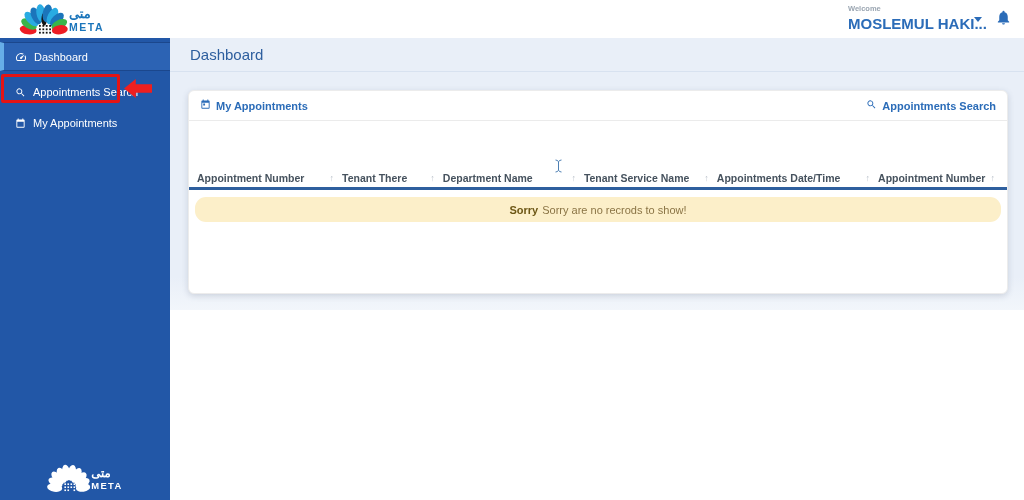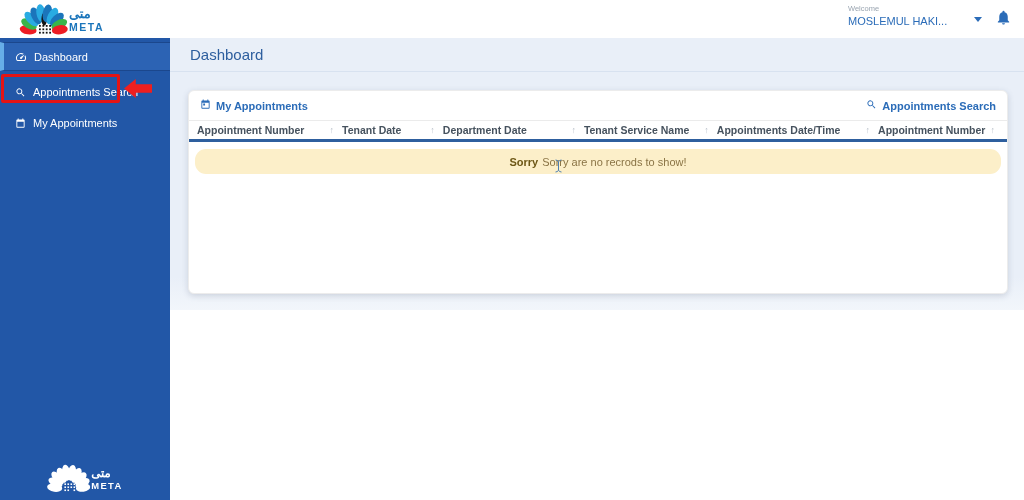--- a/index.html
+++ b/index.html
@@ -6,23 +6,23 @@
   html,body { width:1024px; height:500px; }
   body {
     font-family: "Liberation Sans", sans-serif;
     position: relative;
     background: #ffffff;
     overflow: hidden;
   }
   
   .header { position:absolute; left:0; top:0; width:1024px; height:38px; background:#ffffff; z-index:5; }
   .brand { position:absolute; left:14px; top:2px; cursor:pointer; }
-  .user-area { position:absolute; right:56px; top:4px; width:120px; }
+  .user-area { position:absolute; right:56px; top:4px; width:120px;font-weight:bold; }
   .welcome { font-size:7.5px; color:#9aa5b1; margin-bottom:2px; }
-  .username { font-size:11px; color:#2b6cb8; white-space:nowrap; cursor:pointer; }
+  .username { font-size:15px; color:#2b6cb8; white-space:nowrap; cursor:pointer; }
   .caret { position:absolute; right:42px; top:17px; width:0; height:0;
            border-left:4.5px solid transparent; border-right:4.5px solid transparent;
            border-top:5.5px solid #2b6cb8; cursor:pointer; }
   .bell { position:absolute; right:12px; top:9px; color:#2b6cb8; cursor:pointer; }
 
   
   .sidebar { position:absolute; left:0; top:38px; width:170px; height:462px; background:#2257a7; z-index:4; }
   .side-item { display:flex; align-items:center; gap:7px; color:#ffffff; font-size:11px;
                height:24px; padding-left:15px; cursor:pointer; white-space:nowrap; }
   .side-item .ic { display:flex; align-items:center; color:#ffffff; flex:0 0 auto; }
@@ -47,21 +47,21 @@
   .titlebar { height:34px; border-bottom:1px solid #d8e2f0; display:flex; align-items:center; padding-left:20px; }
   .page-title { font-size:15px; color:#2d5e9e; }
 
   .card { position:absolute; left:18px; top:52px; width:820px; height:204px; background:#ffffff;
           border:1px solid #ececec; border-radius:6px; box-shadow:0 2px 6px rgba(70,80,110,.20); }
   .card-head { height:30px; display:flex; justify-content:space-between; align-items:center;
                padding:0 11px; border-bottom:1px solid #ebebeb; }
   .card-title, .card-link { display:flex; align-items:center; gap:5px; font-size:11px; font-weight:bold; color:#2b6cb8; }
   .card-link { cursor:pointer; }
 
-  .thead { display:flex; height:21px; padding:0 6px; border-bottom:3px solid #2e5f9e; }
+  .thead { display:flex; height:21px; padding:0 6px; border-bottom:3px solid #2e5f9e;margin-top:48px; }
   .th { display:flex; justify-content:space-between; align-items:center; padding:0 6px 0 2px;
         font-size:10.5px; font-weight:bold; color:#46525e; white-space:nowrap; overflow:hidden; cursor:pointer; }
   .th .sort { color:#bcc3cc; font-size:9px; font-weight:normal; flex:0 0 auto; padding-left:4px; }
   .c1{width:18%}.c2{width:12.5%}.c3{width:17.5%}.c4{width:16.5%}.c5{width:20%}.c6{width:15.5%}
 
   .alert { margin:7px 6px 0; height:25px; background:#fcefc9; border-radius:11px;
            display:flex; align-items:center; justify-content:center; font-size:11px; color:#8a7445; }
   .alert b { color:#6d5716; margin-right:4px; }
 
   
@@ -204,25 +204,25 @@
           <span>Appointments Search</span>
         </div>
       </div>
 
       <div class="thead">
         <div class="th c1">
           <span>Appointment Number</span>
           <span class="sort">↑</span>
         </div>
         <div class="th c2">
-          <span>Tenant Date</span>
+          <span>Tenant There</span>
           <span class="sort">↑</span>
         </div>
         <div class="th c3">
-          <span>Department Date</span>
+          <span>Department Name</span>
           <span class="sort">↑</span>
         </div>
         <div class="th c4">
           <span>Tenant Service Name</span>
           <span class="sort">↑</span>
         </div>
         <div class="th c5">
           <span>Appointments Date/Time</span>
           <span class="sort">↑</span>
         </div>

